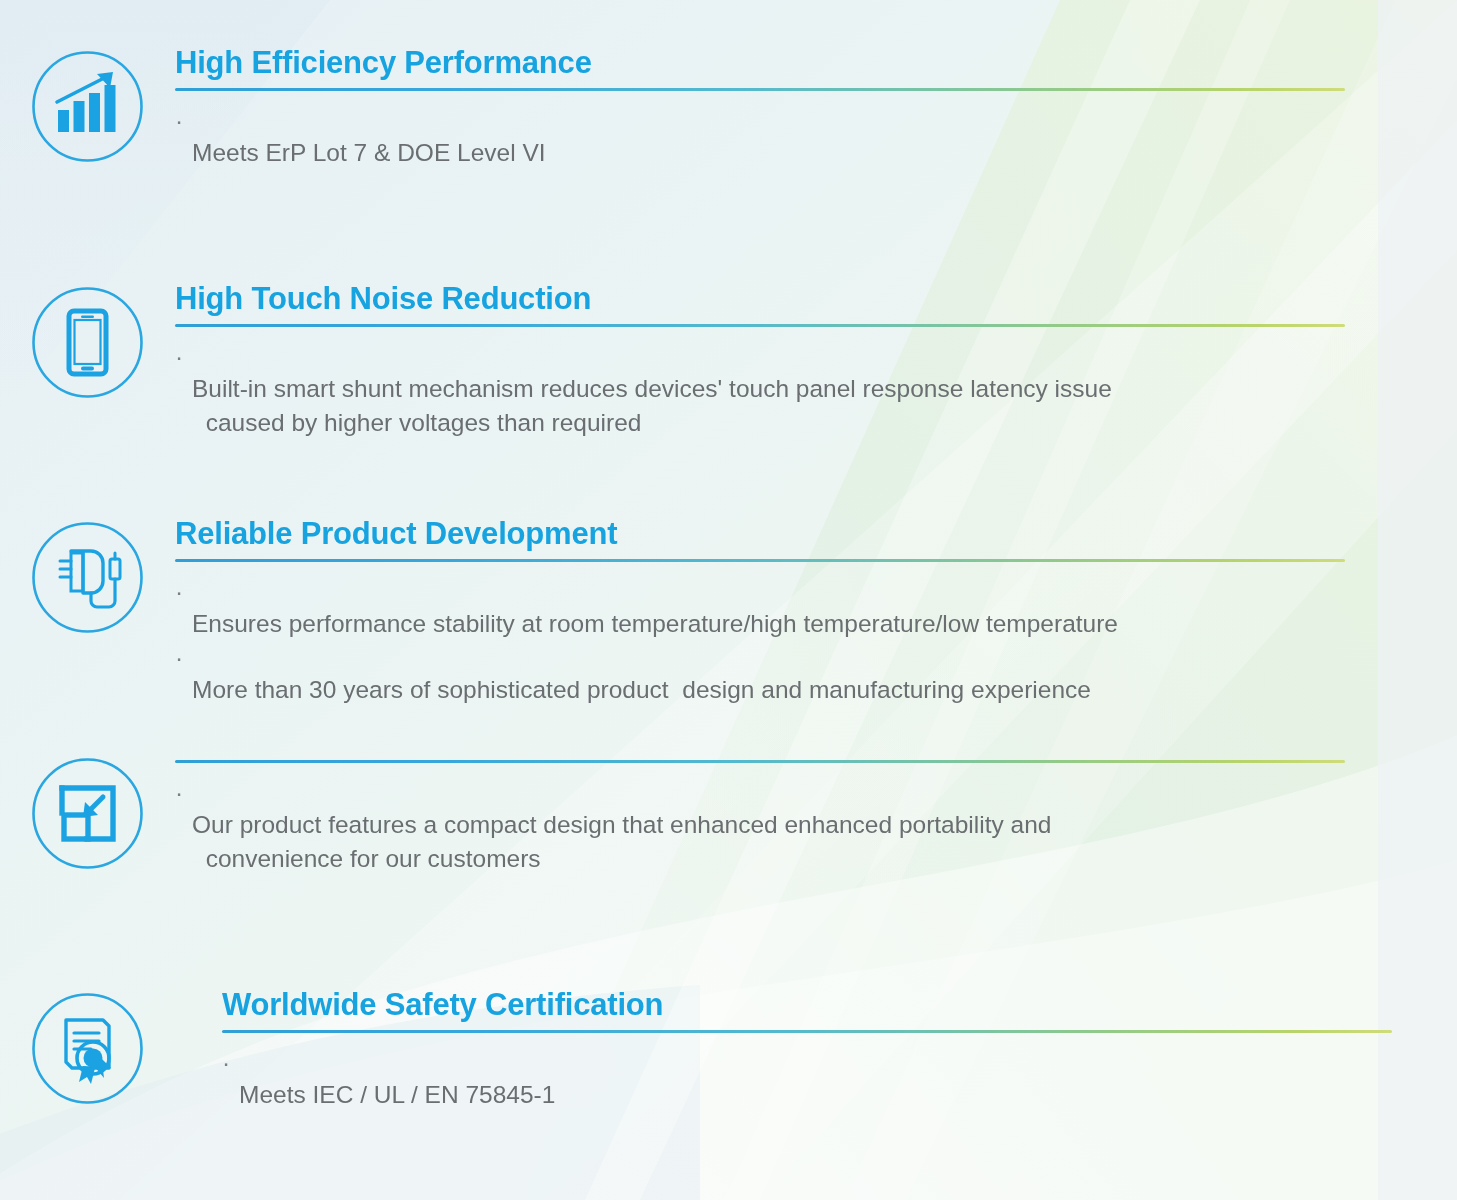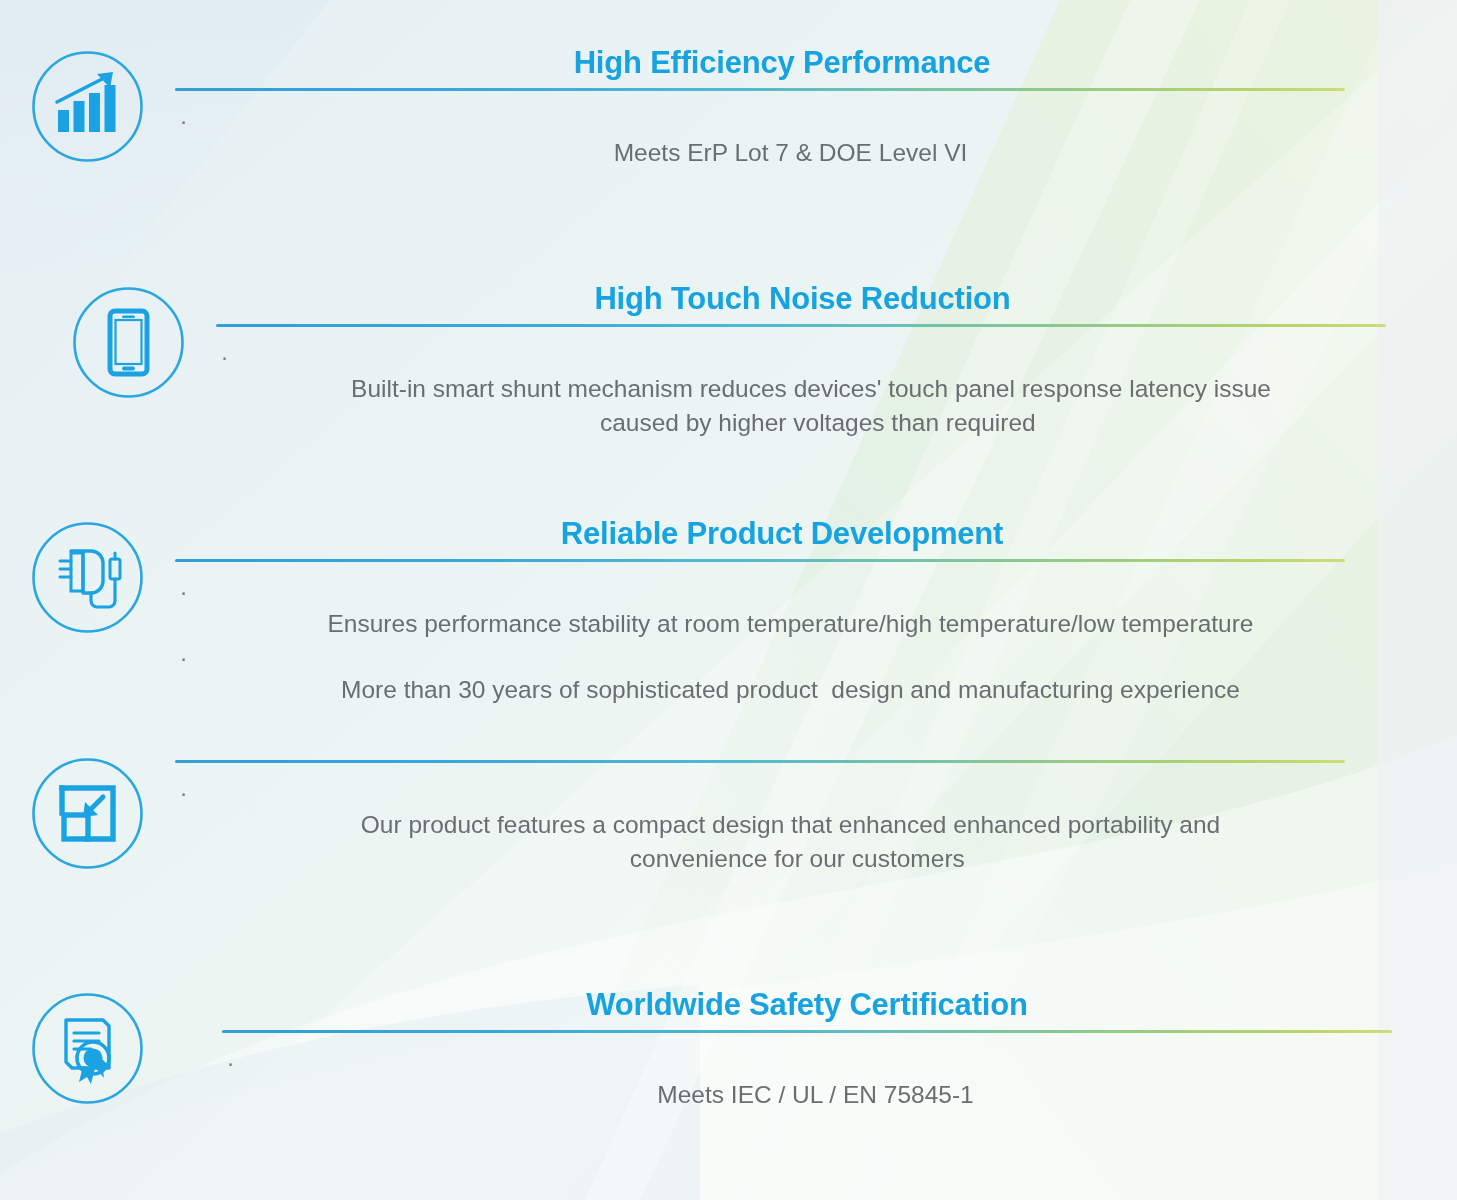--- a/index.html
+++ b/index.html
@@ -50,21 +50,20 @@
   }
 
   .icon-circle {
     width:113px;
     height:113px;
   }
 
   .content {
     flex:1 1 auto;
     padding-right:68px;
-    text-align:center;
   }
 
   .f-title {
     font-size:31px;
     font-weight:bold;
     color:#16a3e0;
     letter-spacing:-0.2px;
     line-height:1.12;
     white-space:nowrap;
   }
@@ -103,21 +102,21 @@
     line-height:1.38;
   }
 
   .f-text {
     flex:1 1 auto;
     margin-top:32px;
   }
 
   
   #feat-0 { top:46px;   }
-  #feat-1 { top:282px;padding-left:41px;  }
+  #feat-1 { top:282px;  }
   #feat-2 { top:517px;  }
   #feat-3 { top:753px;  }
   #feat-4 { top:988px;gap:47px;  }
 
   
   #feat-0 .divider { width:1170px; }
   #feat-1 .divider { width:1170px; }
   #feat-2 .divider { width:1170px; }
   #feat-3 .divider { width:1170px; }
   #feat-4 .divider { width:1170px; }

